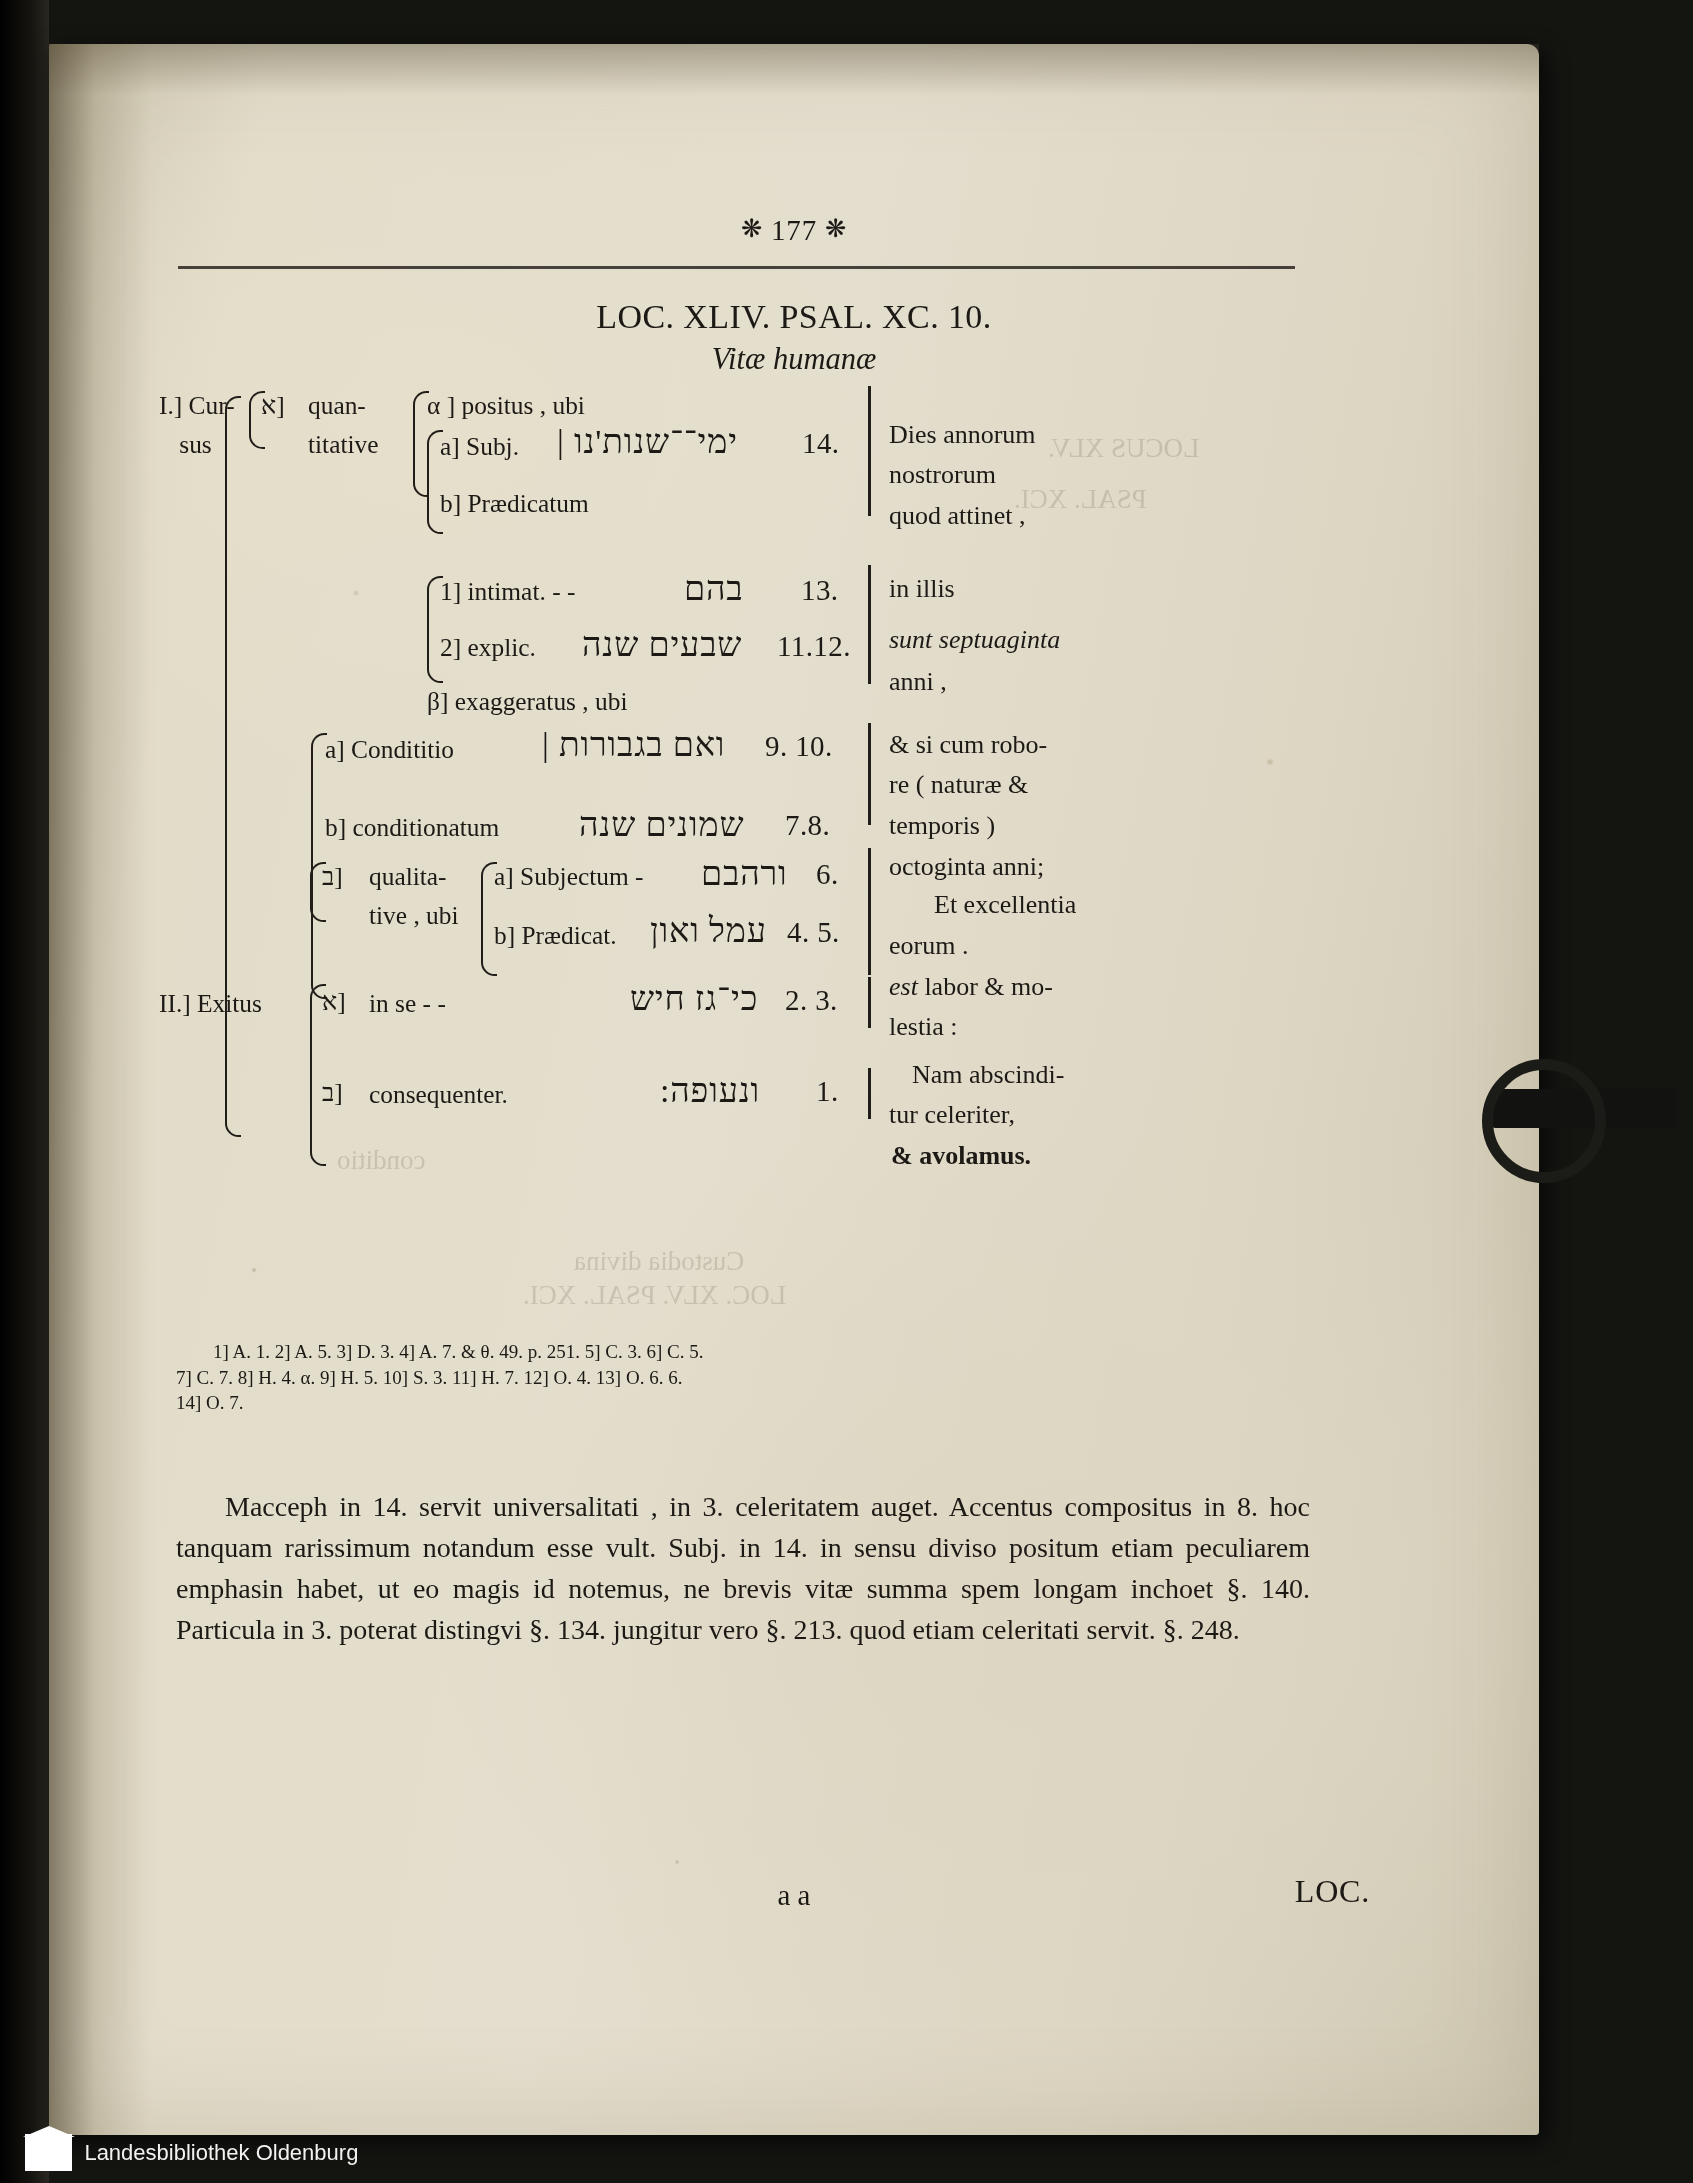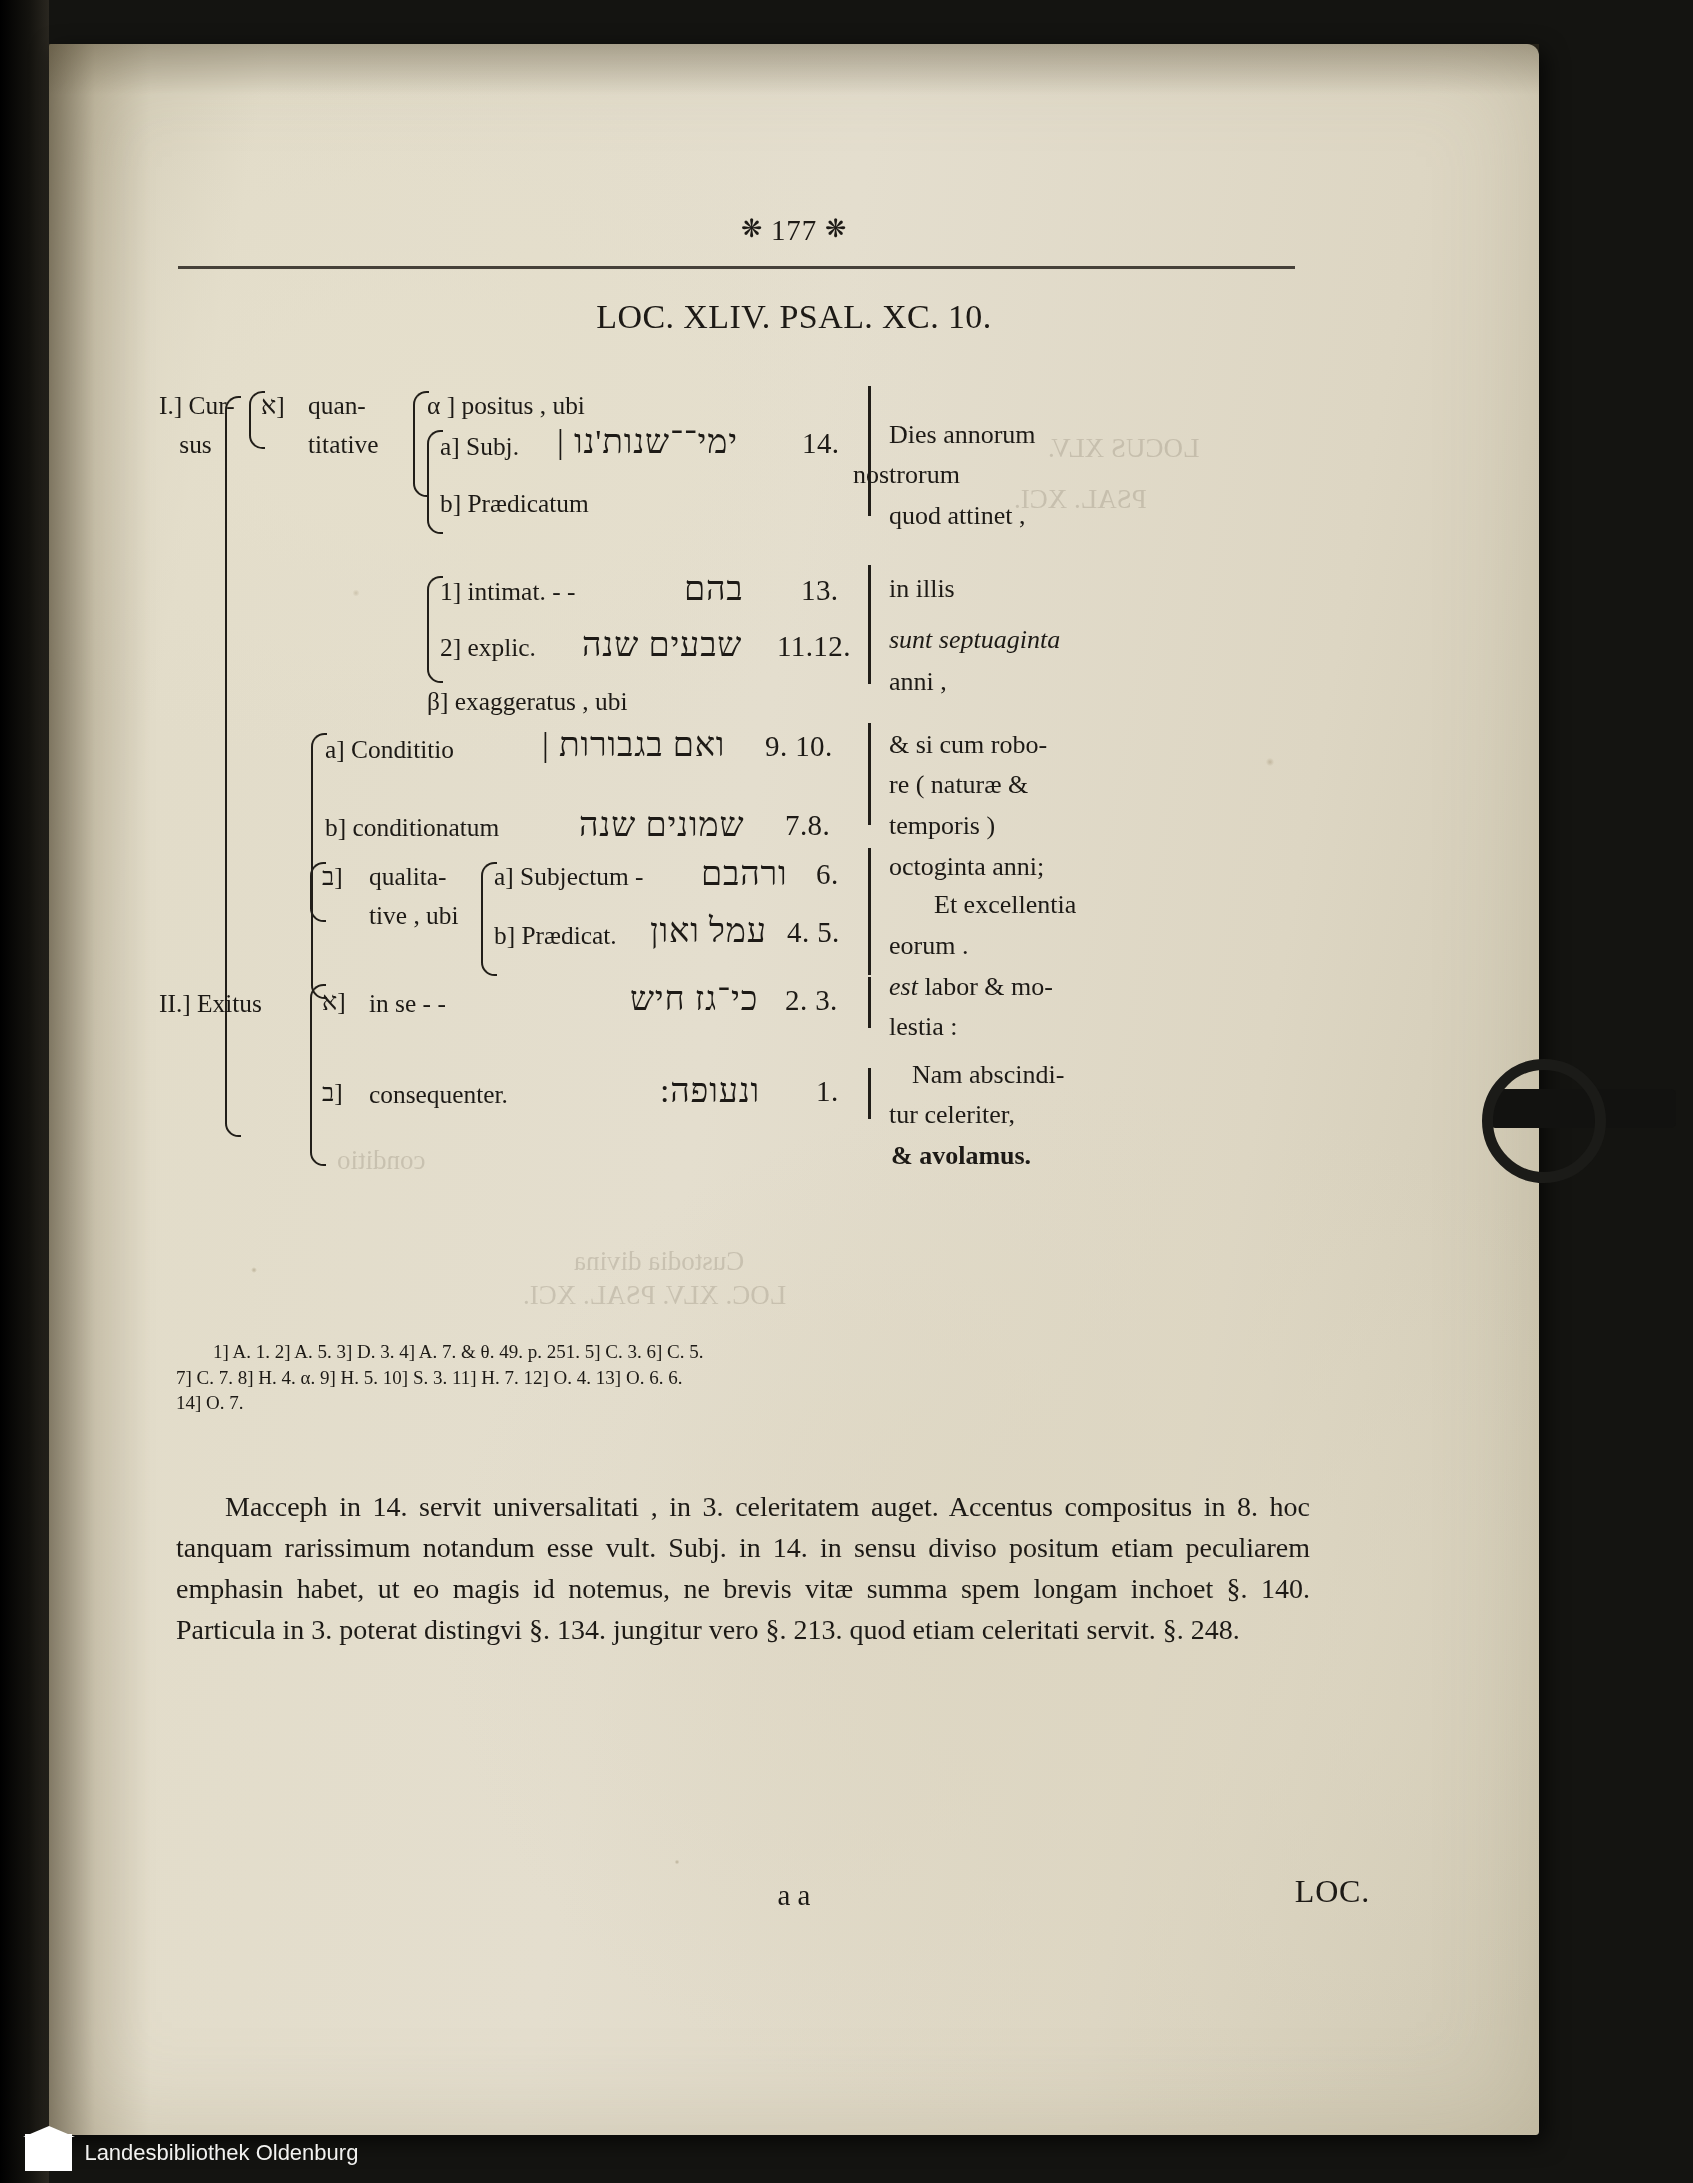--- a/index.html
+++ b/index.html
@@ -95,20 +95,21 @@
     <div class="ghost" style="left:474px;top:1236px;">LOC. XLV. PSAL. XCI.</div>
     <div class="ghost" style="left:288px;top:1101px;">conditio</div>
 
     <div class="hdr" id="folio">
       <span class="fleur">❋</span>
       <span>177</span>
       <span class="fleur">❋</span>
     </div>
     <div id="rule"></div>
     <div class="hdr" id="title">LOC. XLIV. PSAL. XC. 10.</div>
+    <div class="hdr" id="subtitle">Vitæ humanæ</div>
 
     <div id="schema">
 
       <div class="brace" style="left:66px;top:5.1px;height:737px;"></div>
 
       <div class="cell" style="left:0px;top:0px;">I.] Cur-</div>
       <div class="cell" style="left:20.3px;top:39px;">sus</div>
 
       <div class="brace" style="left:90px;top:0px;height:54px;"></div>
       <div class="cell" style="left:102px;top:0px;">א]</div>
@@ -172,21 +173,21 @@
       <div class="cell num" style="left:657px;top:684px;">1.</div>
 
       <div class="vline-right" style="left:709px;top:-5.1px;height:130px;"></div>
       <div class="vline-right" style="left:709px;top:174px;height:119px;"></div>
       <div class="vline-right" style="left:709px;top:332px;height:102px;"></div>
       <div class="vline-right" style="left:709px;top:457px;height:127px;"></div>
       <div class="vline-right" style="left:709px;top:586px;height:51px;"></div>
       <div class="vline-right" style="left:709px;top:677px;height:51px;"></div>
 
       <div class="cell gloss" style="left:730px;top:29px;">Dies annorum</div>
-      <div class="cell gloss" style="left:694px;top:69px;text-align:right;">nostrorum</div>
+      <div class="cell gloss" style="left:730px;top:69px;text-align:right;">nostrorum</div>
       <div class="cell gloss" style="left:730px;top:110px;">quod attinet ,</div>
       <div class="cell gloss" style="left:730px;top:183px;">in illis</div>
       <div class="cell gloss" style="left:730px;top:234px;font-style:italic;"><span style="font-style:italic">sunt</span> septuaginta</div>
       <div class="cell gloss" style="left:730px;top:276px;">anni ,</div>
       <div class="cell gloss" style="left:730px;top:339px;">&amp; si cum robo-</div>
       <div class="cell gloss" style="left:730px;top:379px;">re ( naturæ &amp;</div>
       <div class="cell gloss" style="left:730px;top:420px;">temporis )</div>
       <div class="cell gloss" style="left:730px;top:461px;">octoginta anni;</div>
       <div class="cell gloss" style="left:753px;top:499px;margin-left:22px;">Et excellentia</div>
       <div class="cell gloss" style="left:730px;top:540px;">eorum  .</div>

